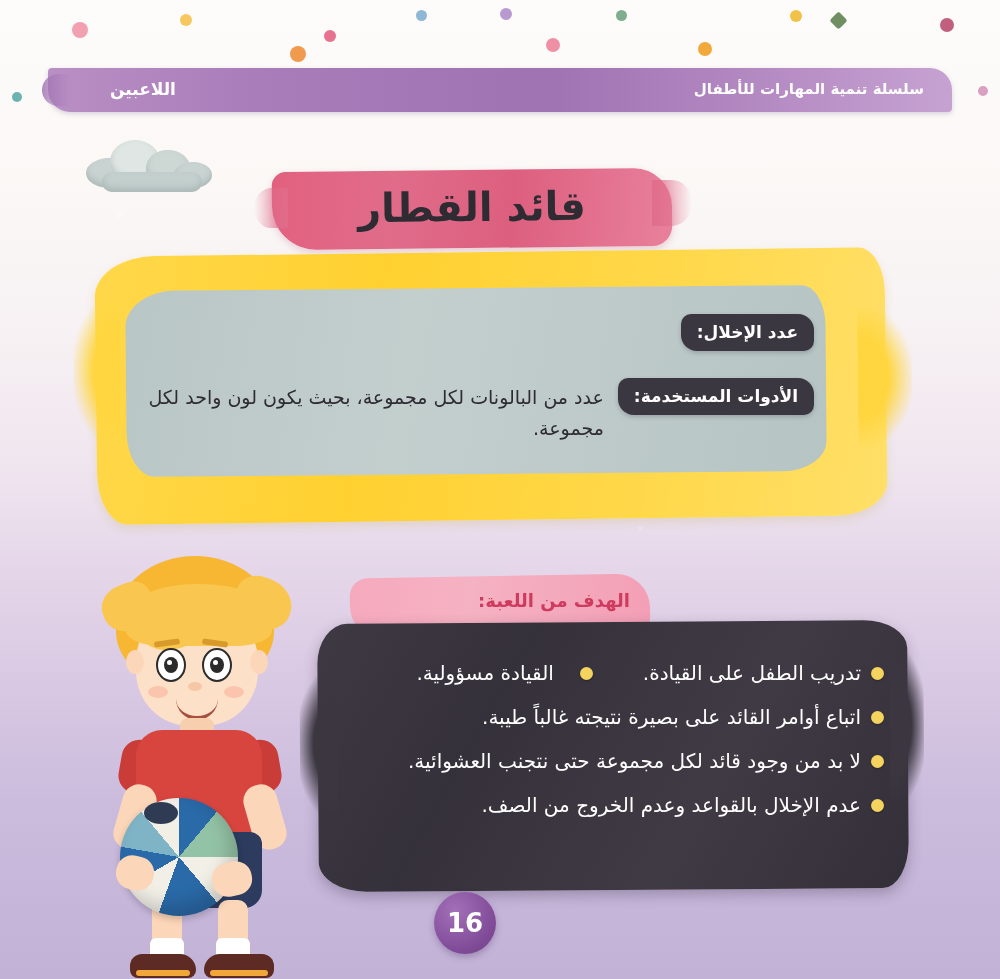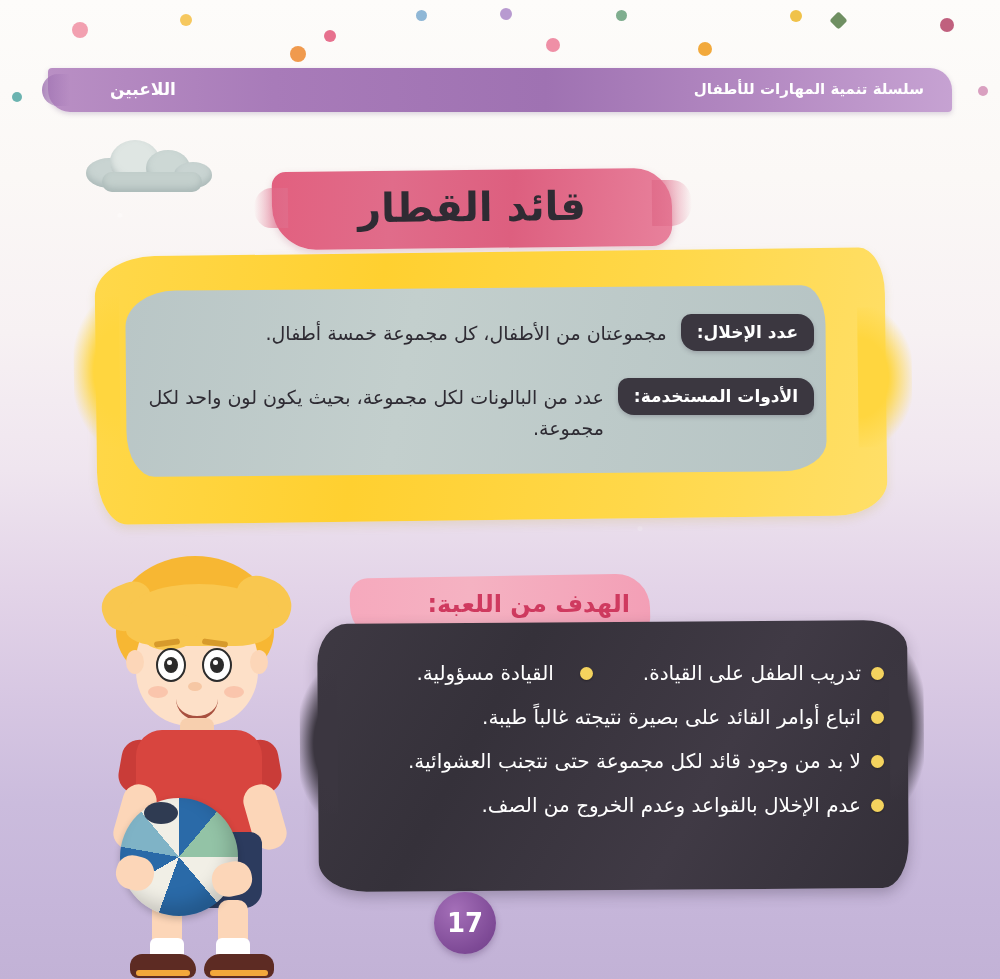--- a/index.html
+++ b/index.html
@@ -233,21 +233,21 @@
     height: 62px;
     background: linear-gradient(95deg, #f6a9bd 0%, #f5b2c2 40%, #f39fb6 100%);
     border-radius: 18px 34px 18px 34px;
     transform: rotate(-1deg);
   }
   .goal-title {
     position: absolute;
     right: 370px;
     top: 590px;
     color: #cf3a5f;
-    font-size: 24px;
+    font-size: 18px;
     font-weight: bold;
     white-space: nowrap;
   }
 
   .dark-blob {
     position: absolute;
     left: 318px;
     top: 622px;
     width: 590px;
     height: 268px;
@@ -481,21 +481,20 @@
   <div class="title-brush">
     <div class="page-title">قائد القطار</div>
   </div>
 
   <div class="yellow-blob"></div>
   <div class="grey-blob"></div>
 
   <div class="info-rows">
     <div class="info-row r1">
       <div class="info-label">عدد الإخلال:</div>
-      <div class="info-value">مجموعتان من الأطفال، كل مجموعة خمسة أطفال.</div>
     </div>
     <div class="info-row r2">
       <div class="info-label">الأدوات المستخدمة:</div>
       <div class="info-value">عدد من البالونات لكل مجموعة، بحيث يكون لون واحد لكل مجموعة.</div>
     </div>
   </div>
 
   <div class="goal-brush"></div>
   <div class="goal-title">الهدف من اللعبة:</div>
   <div class="dark-blob"></div>
@@ -555,14 +554,14 @@
     <div class="sock-l"></div>
     <div class="sock-r"></div>
     <div class="shoe-l"></div>
     <div class="shoe-r"></div>
     <div class="ball"></div>
     <div class="ball-cap"></div>
     <div class="hand-over"></div>
     <div class="hand-over2"></div>
   </div>
 
-  <div class="page-number">17</div>
+  <div class="page-number">16</div>
 </div>
 
 </body></html>

